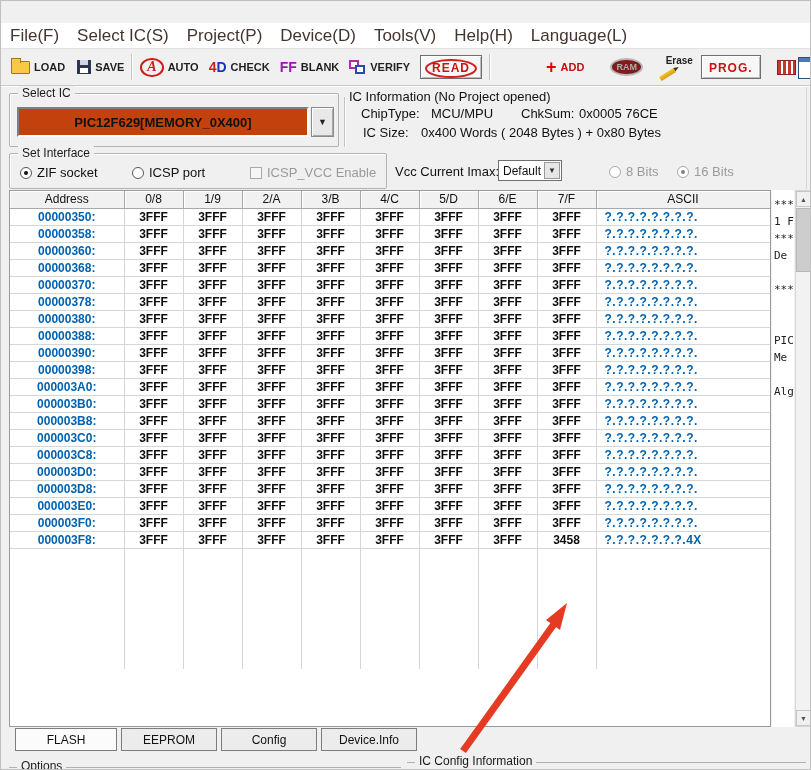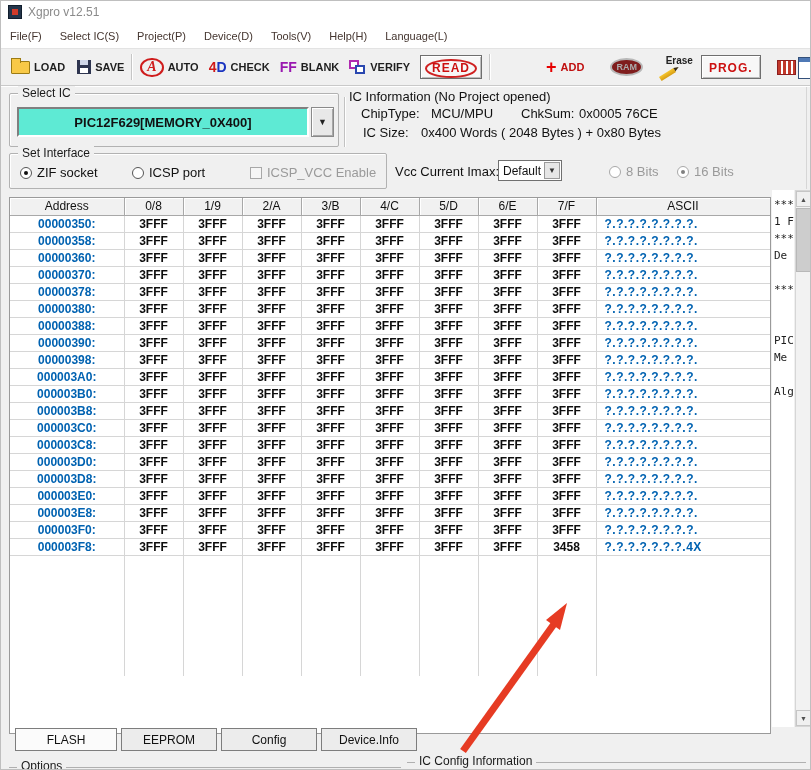--- a/index.html
+++ b/index.html
@@ -8,21 +8,21 @@
   #app { position:relative; width:811px; height:770px; background:#f0f0f0; overflow:hidden; border:1px solid #bfbfbf; }
 
   
   #titlebar { position:absolute; left:0; top:0; width:811px; height:22px; background:#ffffff; display:flex; align-items:center; }
   #app-icon { width:14px; height:14px; margin-left:7px; background:#24354a; border:1px solid #101d2c; position:relative; }
   #app-icon::after { content:""; position:absolute; left:3px; top:3px; width:6px; height:6px; background:#d23b2a; }
   #title-text { margin-left:6px; font-size:12px; color:#8a8a8a; }
 
   
   #menubar { position:absolute; left:0; top:22px; width:811px; height:26px; background:#ffffff; display:flex; align-items:center; border-bottom:1px solid #e3e3e3; }
-  .menu-item { padding:0 9px; font-size:11px; color:var(--menu_text,#44352f); line-height:26px; cursor:default; }
+  .menu-item { padding:0 9px; font-size:17px; color:var(--menu_text,#44352f); line-height:26px; cursor:default; }
 
   
   #toolbar { position:absolute; left:0; top:48px; width:811px; height:37px; background:#f0f0f0; display:flex; align-items:center; border-bottom:1px solid #c9c9c9; box-shadow:0 1px 0 #ffffff; }
   .tbtn { display:flex; align-items:center; gap:4px; font-size:11px; font-weight:bold; color:#1e1e1e; cursor:default; }
   .tool-sep { width:2px; height:26px; border-left:1px solid #c6c6c6; border-right:1px solid #ffffff; margin:0 7px; }
 
   .ic-folder { width:19px; height:13px; background:#f8c947; border:1px solid #9c7b14; border-radius:1px; position:relative; }
   .ic-folder::before { content:""; position:absolute; left:-1px; top:-4px; width:8px; height:4px; background:#f8c947; border:1px solid #9c7b14; border-bottom:none; }
   .ic-floppy { width:14px; height:14px; background:#2e3550; position:relative; }
   .ic-floppy::before { content:""; position:absolute; left:3px; top:0; width:8px; height:5px; background:#cfd6e8; }
@@ -47,21 +47,21 @@
   .erase-pencil { position:absolute; left:0; bottom:3px; width:17px; height:5px; background:linear-gradient(#f6c62e,#d79c12); transform:rotate(-32deg); }
   .erase-pencil::after { content:""; position:absolute; right:-5px; top:0; border-left:5px solid #3a2c10; border-top:2.5px solid transparent; border-bottom:2.5px solid transparent; }
   .ic-chip { width:19px; height:15px; border:1px solid #8c1d1d; background:repeating-linear-gradient(90deg,#c2392b 0 3px,#ffffff 3px 5px); }
   .ic-applist { position:absolute; left:797px; top:8px; width:18px; height:22px; background:#ffffff; border:1px solid #33507a; box-shadow:inset 0 4px 0 #4f79b5; }
 
   
   .groupbox { position:absolute; border:1px solid #b2b2b2; border-radius:2px; box-shadow:inset 1px 1px 0 #ffffff; }
   .legend { position:absolute; top:-8px; left:8px; background:#f0f0f0; padding:0 4px; font-size:12px; color:#1a1a1a; }
 
   #select-ic-box { left:8px; top:92px; width:330px; height:54px; }
-  #ic-name-box { position:absolute; left:7px; top:13px; width:292px; height:30px; background:#5eead4; border:2px solid; border-color:#7f7f7f #ffffff #ffffff #7f7f7f; display:flex; align-items:center; justify-content:center; font-size:13px; font-weight:bold; color:#111; }
+  #ic-name-box { position:absolute; left:7px; top:13px; width:292px; height:30px; background:#c2410c; border:2px solid; border-color:#7f7f7f #ffffff #ffffff #7f7f7f; display:flex; align-items:center; justify-content:center; font-size:13px; font-weight:bold; color:#111; }
   #ic-dropdown-btn { position:absolute; left:301px; top:13px; width:23px; height:30px; background:#e8e8e8; border:1px solid #8a8a8a; box-shadow:inset 1px 1px 0 #ffffff, inset -1px -1px 0 #a8a8a8; display:flex; align-items:center; justify-content:center; font-size:9px; color:#222; }
 
   #ic-info { position:absolute; left:348px; top:88px; width:456px; height:60px; font-size:13px; color:#111; }
   #ic-info-divider { position:absolute; left:343px; top:96px; width:2px; height:50px; border-left:1px solid #c2c2c2; border-right:1px solid #ffffff; }
   #win-right-line { position:absolute; left:805px; top:86px; width:1px; height:102px; background:#d6d6d6; }
   #ic-info .abs { position:absolute; white-space:nowrap; }
 
   #set-interface-box { left:8px; top:152px; width:378px; height:36px; }
   .radio { display:inline-flex; align-items:center; gap:5px; font-size:13px; color:#111; position:absolute; }
   .radio .circ { width:12px; height:12px; border-radius:50%; border:1px solid #555; background:#fff; position:relative; flex:none; }
@@ -72,21 +72,21 @@
   .checkbox { display:inline-flex; align-items:center; gap:5px; font-size:13px; position:absolute; }
   .checkbox .box { width:12px; height:12px; border:1px solid #a8a8a8; background:#f6f6f6; flex:none; }
   .checkbox.disabled { color:#9a9a9a; }
 
   #vcc-label { position:absolute; left:394px; top:163px; font-size:13px; color:#111; }
   #vcc-dropdown { position:absolute; left:497px; top:159px; width:64px; height:21px; background:#ffffff; border:1px solid #707070; font-size:12px; color:#111; display:flex; align-items:center; }
   #vcc-dropdown .val { padding-left:4px; flex:1; }
   #vcc-dropdown .btn { width:16px; height:17px; margin-right:1px; background:#e6e6e6; border:1px solid #9a9a9a; display:flex; align-items:center; justify-content:center; font-size:8px; color:#333; }
 
   
-  #hex-wrap { position:absolute; left:8px; top:196px; width:762px; height:537px; background:#ffffff; border:1px solid #9a9a9a; overflow:hidden; }
+  #hex-wrap { position:absolute; left:8px; top:189px; width:762px; height:537px; background:#ffffff; border:1px solid #9a9a9a; overflow:hidden; }
   #hexgrid { border-collapse:collapse; table-layout:fixed; width:760px; }
   #hexgrid th { height:17px; font-size:12px; font-weight:normal; color:#111; background:#f1f1f1; border-right:1px solid #a8a8a8; border-bottom:1px solid #a8a8a8; box-shadow:inset 1px 1px 0 #ffffff; overflow:hidden; white-space:nowrap; }
   #hexgrid td { height:17px; font-size:12px; font-weight:bold; text-align:center; border-right:1px solid #d6d6d6; border-bottom:1px solid #d6d6d6; overflow:hidden; white-space:nowrap; }
   #hexgrid td.addr { color:var(--addr_blue,#0062b1); }
   #hexgrid td.val { color:#0d0d0d; }
   #hexgrid td.ascii { color:var(--addr_blue,#0062b1); text-align:left; padding-left:8px; letter-spacing:0.5px; border-right:none; }
   #hexgrid tr.filler td { height:121px; border-bottom:none; }
 
   
   #side-panel { position:absolute; left:771px; top:189px; width:22px; height:537px; background:#ffffff; font-family:"DejaVu Sans Mono", monospace; font-size:11px; color:#1d1d1d; line-height:17px; padding:6px 0 0 2px; overflow:hidden; }
@@ -111,24 +111,20 @@
   #icconfig-box .legend { top:-9px; }
 
   
   #arrow-svg { position:absolute; left:0; top:0; pointer-events:none; z-index:50; }
 </style>
 </head>
 <body>
 
 <div id="app">
 
-  <div id="titlebar">
-    <div id="app-icon"></div>
-    <div id="title-text">Xgpro v12.51</div>
-  </div>
 
   <div id="menubar">
       <div class="menu-item">File(F)</div>
       <div class="menu-item">Select IC(S)</div>
       <div class="menu-item">Project(P)</div>
       <div class="menu-item">Device(D)</div>
       <div class="menu-item">Tools(V)</div>
       <div class="menu-item">Help(H)</div>
       <div class="menu-item">Language(L)</div>
     </div>
@@ -298,20 +294,32 @@
             <td class="val">3FFF</td>
             <td class="val">3FFF</td>
             <td class="val">3FFF</td>
             <td class="val">3FFF</td>
             <td class="val">3FFF</td>
             <td class="val">3FFF</td>
             <td class="val">3FFF</td>
             <td class="ascii">?.?.?.?.?.?.?.?.</td>
           </tr>
           <tr>
+            <td class="addr">00000368:</td>
+            <td class="val">3FFF</td>
+            <td class="val">3FFF</td>
+            <td class="val">3FFF</td>
+            <td class="val">3FFF</td>
+            <td class="val">3FFF</td>
+            <td class="val">3FFF</td>
+            <td class="val">3FFF</td>
+            <td class="val">3FFF</td>
+            <td class="ascii">?.?.?.?.?.?.?.?.</td>
+          </tr>
+          <tr>
             <td class="addr">00000370:</td>
             <td class="val">3FFF</td>
             <td class="val">3FFF</td>
             <td class="val">3FFF</td>
             <td class="val">3FFF</td>
             <td class="val">3FFF</td>
             <td class="val">3FFF</td>
             <td class="val">3FFF</td>
             <td class="val">3FFF</td>
             <td class="ascii">?.?.?.?.?.?.?.?.</td>
@@ -455,32 +463,20 @@
             <td class="val">3FFF</td>
             <td class="val">3FFF</td>
             <td class="val">3FFF</td>
             <td class="val">3FFF</td>
             <td class="val">3FFF</td>
             <td class="val">3FFF</td>
             <td class="ascii">?.?.?.?.?.?.?.?.</td>
           </tr>
           <tr>
             <td class="addr">000003E0:</td>
-            <td class="val">3FFF</td>
-            <td class="val">3FFF</td>
-            <td class="val">3FFF</td>
-            <td class="val">3FFF</td>
-            <td class="val">3FFF</td>
-            <td class="val">3FFF</td>
-            <td class="val">3FFF</td>
-            <td class="val">3FFF</td>
-            <td class="ascii">?.?.?.?.?.?.?.?.</td>
-          </tr>
-          <tr>
-            <td class="addr">000003E8:</td>
             <td class="val">3FFF</td>
             <td class="val">3FFF</td>
             <td class="val">3FFF</td>
             <td class="val">3FFF</td>
             <td class="val">3FFF</td>
             <td class="val">3FFF</td>
             <td class="val">3FFF</td>
             <td class="val">3FFF</td>
             <td class="ascii">?.?.?.?.?.?.?.?.</td>
           </tr>

